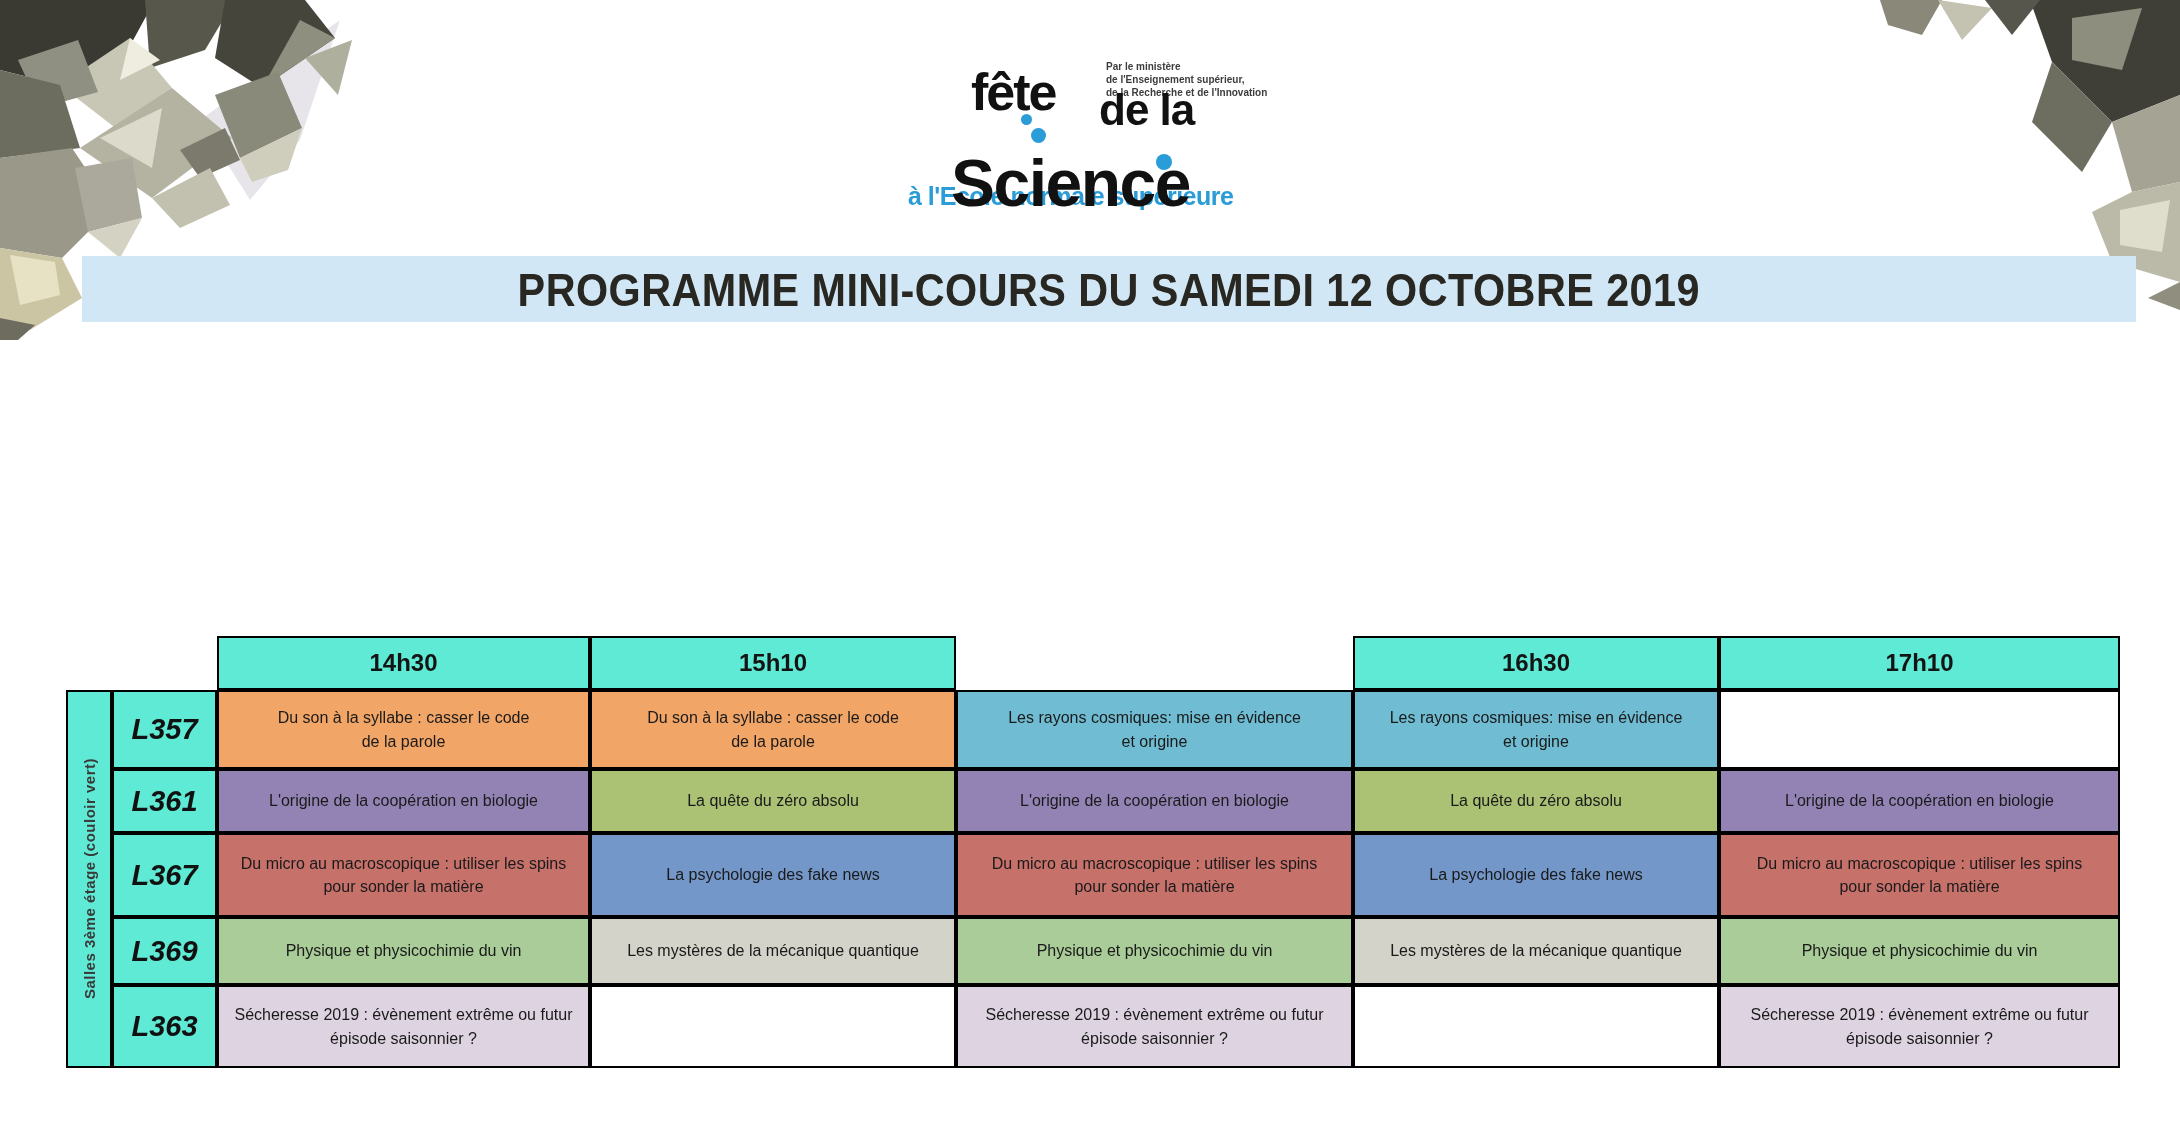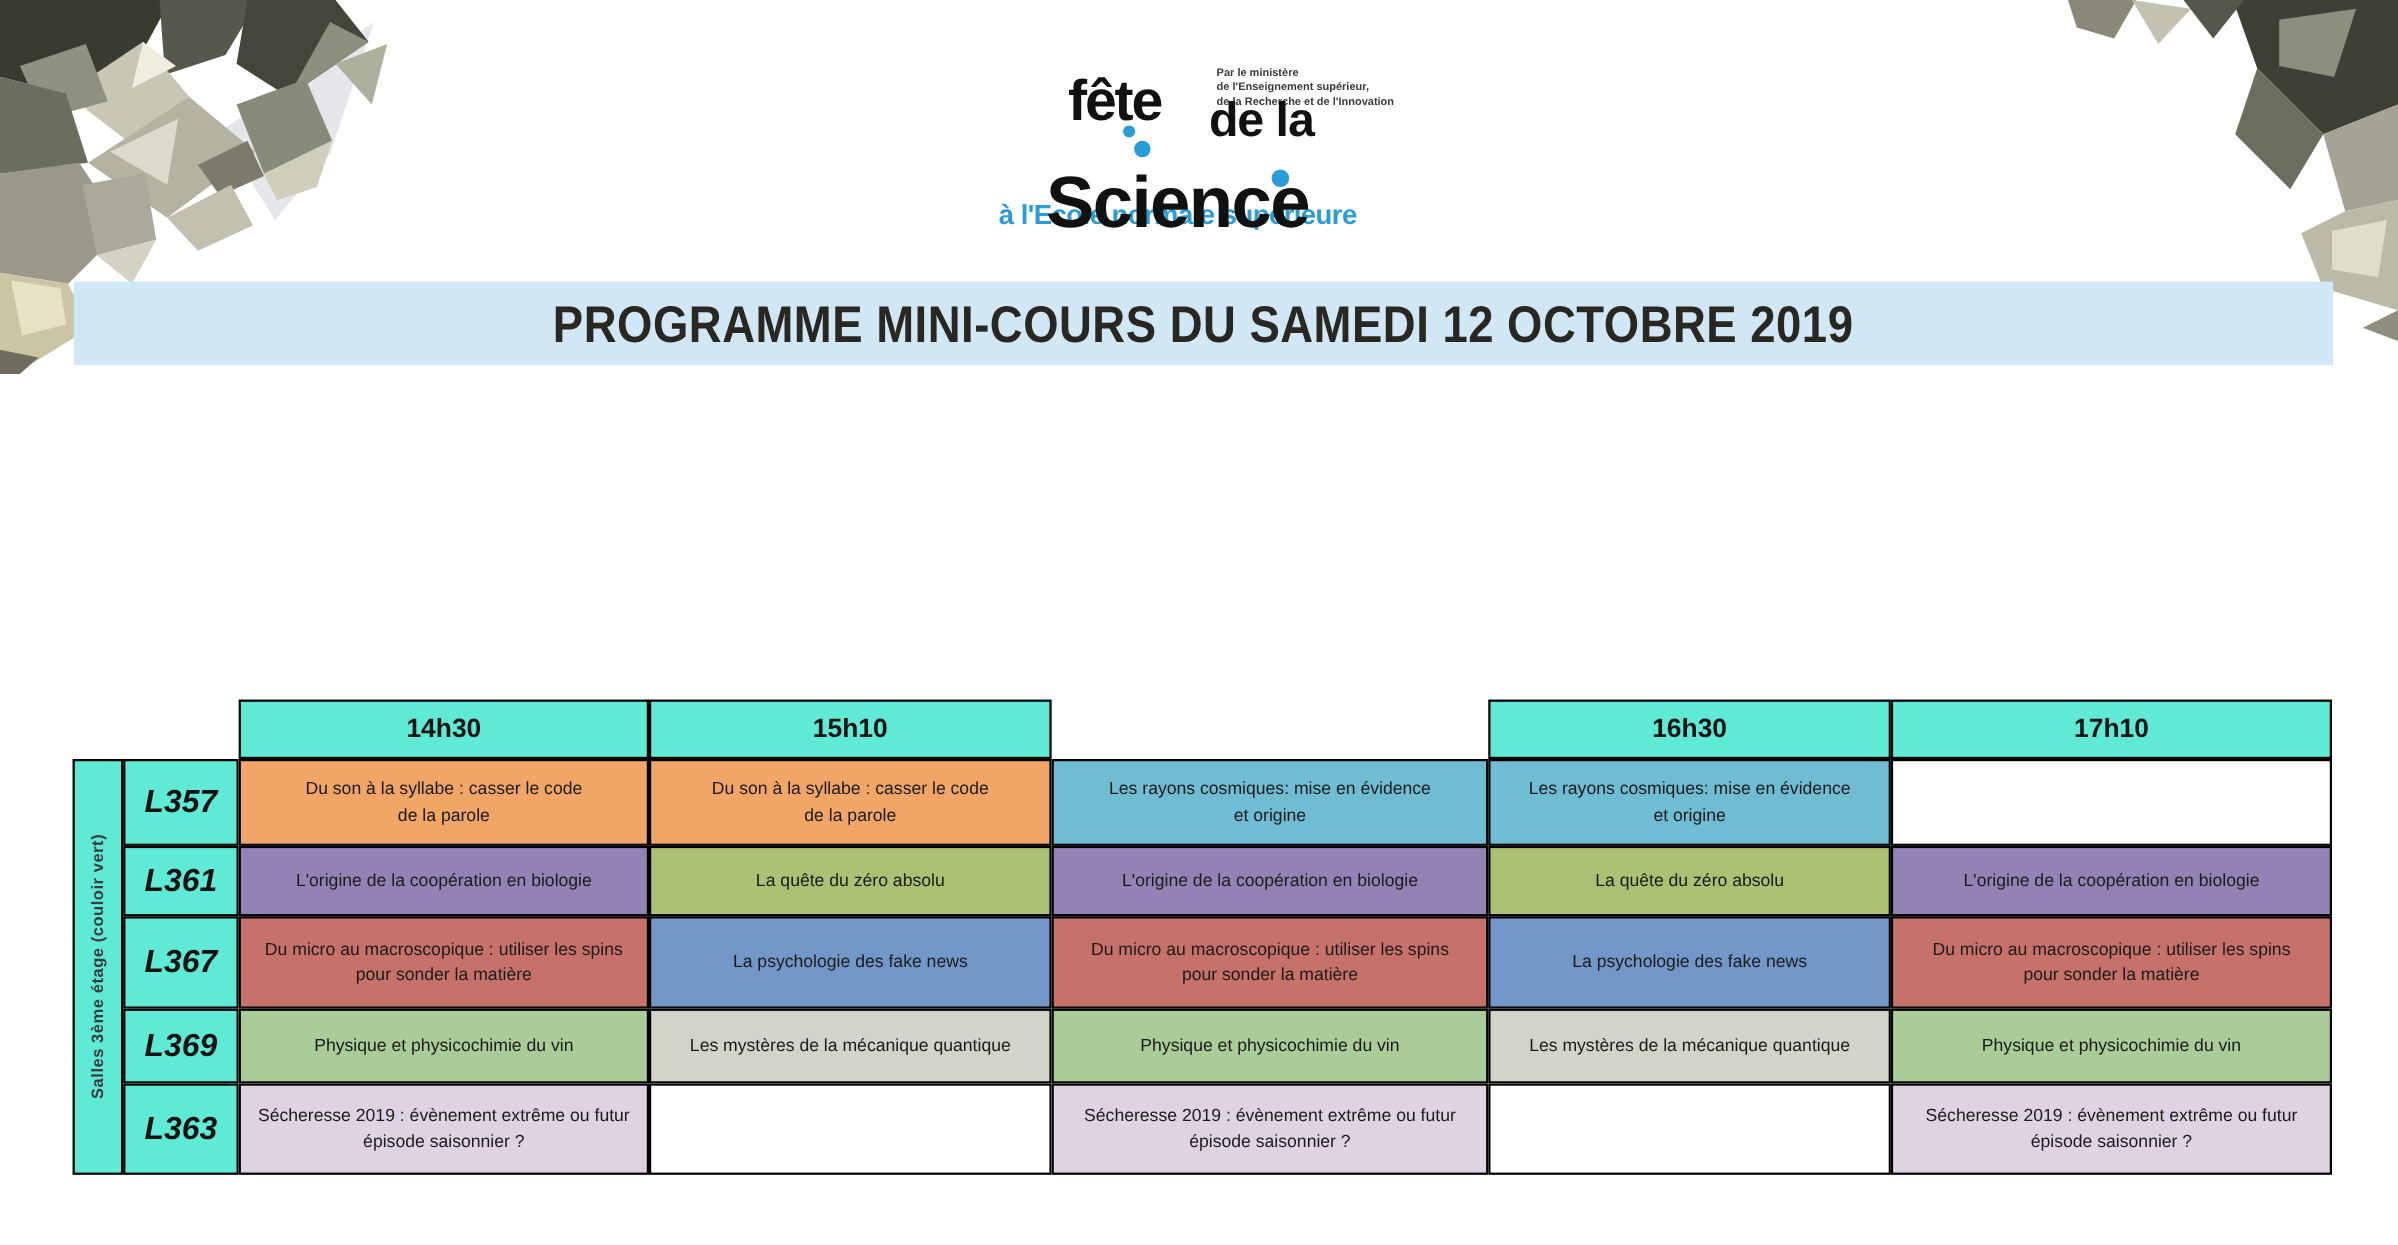--- a/index.html
+++ b/index.html
@@ -43,21 +43,21 @@
   .dot-fete { left: 133px; top: 86px; width: 11px; height: 11px; }
   .dot-i    { left: 143px; top: 100px; width: 15px; height: 15px; }
   .dot-c    { left: 268px; top: 126px; width: 16px; height: 16px; z-index: 1; }
   .logo-sub {
     position: absolute; left: 20px; top: 154px;
     font-size: 25px; font-weight: bold; letter-spacing: -0.5px; white-space: nowrap;
   }
 
   
   .banner {
-    position: absolute; left: 67px; top: 256px; width: 2054px; height: 76px;
+    position: absolute; left: 82px; top: 256px; width: 2054px; height: 66px;
     display: flex; align-items: center; justify-content: center;
   }
   .banner-title {
     font-size: 47px; font-weight: bold; color: #282722;
     letter-spacing: 0.5px; white-space: nowrap;
     transform: scaleX(0.88); transform-origin: center;
   }
 
   
   .grid {

